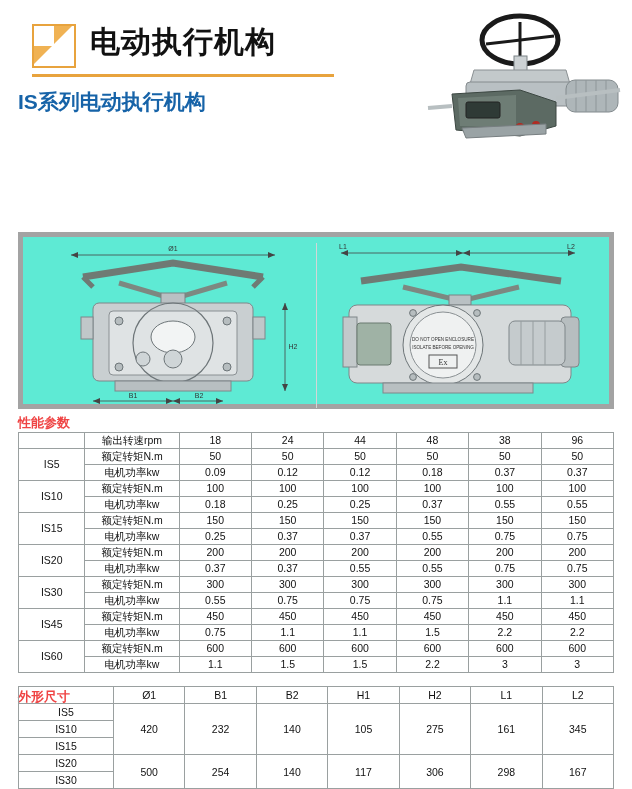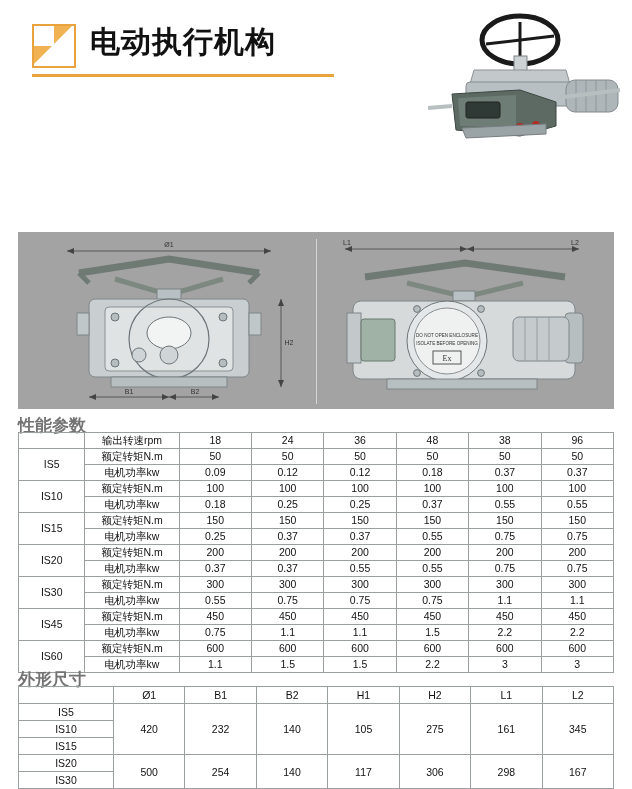--- a/index.html
+++ b/index.html
@@ -24,25 +24,25 @@
 
   
   .photo{position:absolute;left:370px;top:10px;width:252px;height:130px;}
 
   
   .sub-title{position:absolute;left:18px;top:88px;font-size:21px;font-weight:bold;color:#1663A8;}
   .sub-title2{position:absolute;left:22px;top:122px;font-size:15px;font-weight:bold;color:#111;}
   .intro{position:absolute;left:22px;top:146px;width:330px;font-size:11.5px;line-height:17px;color:#111;text-indent:22px;text-align:justify;}
 
   
-  .drawings{position:absolute;left:18px;top:232px;width:596px;height:177px;background:#a3a3a3;border:1px solid #a3a3a3;box-sizing:border-box;}
+  .drawings{position:absolute;left:18px;top:232px;width:596px;height:177px;background:#5eead4;border:5px solid #a3a3a3;box-sizing:border-box;}
   .drawings .divider{position:absolute;left:50%;top:6px;width:1px;height:165px;background:#d3d6d6;}
 
   
-  .sec-label{position:absolute;font-size:17px;font-weight:bold;color:#737373;}
+  .sec-label{position:absolute;font-size:13px;font-weight:bold;color:#ef4444;}
 
   
   table{border-collapse:collapse;font-size:10.5px;}
   .perf{position:absolute;left:18px;top:432px;width:596px;}
   .perf td,.perf th{border:1px solid #9aa0a0;text-align:center;height:15px;line-height:15px;padding:0;font-weight:normal;color:#111;}
   .perf .c0{width:66px;}
   .perf .c1{width:94px;}
   .perf .cv{width:72px;margin-top:33px;}
   .perf .hdr td{font-weight:normal;}
   .perf .model{font-weight:normal;}
@@ -92,20 +92,21 @@
       <circle cx="150" cy="118" r="5" fill="#b02b22"></circle>
       <circle cx="166" cy="115" r="4" fill="#b02b22"></circle>
 
       <path d="M92 118 L176 114 L176 124 L96 128 Z" fill="#9aa3a5" stroke="#777e80"></path>
 
       <line x1="186" y1="88" x2="250" y2="80" stroke="#b8bfc1" stroke-width="4"></line>
       <line x1="82" y1="96" x2="58" y2="98" stroke="#b8bfc1" stroke-width="4"></line>
     </svg>
   </div>
 
+  <div class="sub-title">IS系列电动执行机构</div>
 
   <div class="drawings">
     <div class="divider"></div>
 
     <svg width="296" height="175" viewBox="0 0 296 175" style="position:absolute;left:0;top:0;">
 
       <line x1="48" y1="18" x2="252" y2="18" stroke="#444" stroke-width="0.8"></line>
       <path d="M48 18 l7 -3 v6 z" fill="#444"></path>
         <path d="M252 18 l-7 -3 v6 z" fill="#444"></path>
       <text x="150" y="14" font-size="7" fill="#333" text-anchor="middle" font-family="'Liberation Sans',sans-serif">Ø1</text>
@@ -188,21 +189,21 @@
   </div>
 
   <div class="sec-label" style="left:18px;top:414px;">性能参数</div>
   <table class="perf">
     <tbody>
       <tr class="hdr">
         <td class="c0"></td>
         <td class="c1">输出转速rpm</td>
         <td class="cv">18</td>
         <td class="cv">24</td>
-        <td class="cv">36</td>
+        <td class="cv">44</td>
         <td class="cv">48</td>
         <td class="cv">38</td>
         <td class="cv">96</td>
       </tr>
 
       <tr>
         <td class="model" rowspan="2">IS5</td>
         <td>额定转矩N.m</td>
         <td>50</td>
         <td>50</td>
@@ -336,21 +337,21 @@
         <td>1.1</td>
         <td>1.5</td>
         <td>1.5</td>
         <td>2.2</td>
         <td>3</td>
         <td>3</td>
       </tr>
     </tbody>
   </table>
 
-  <div class="sec-label" style="left:18px;top:668px;">外形尺寸</div>
+  <div class="sec-label" style="left:18px;top:688px;">外形尺寸</div>
   <table class="dim">
     <tbody>
       <tr>
         <td class="c0"></td>
         <td>Ø1</td>
         <td>B1</td>
         <td>B2</td>
         <td>H1</td>
         <td>H2</td>
         <td>L1</td>

